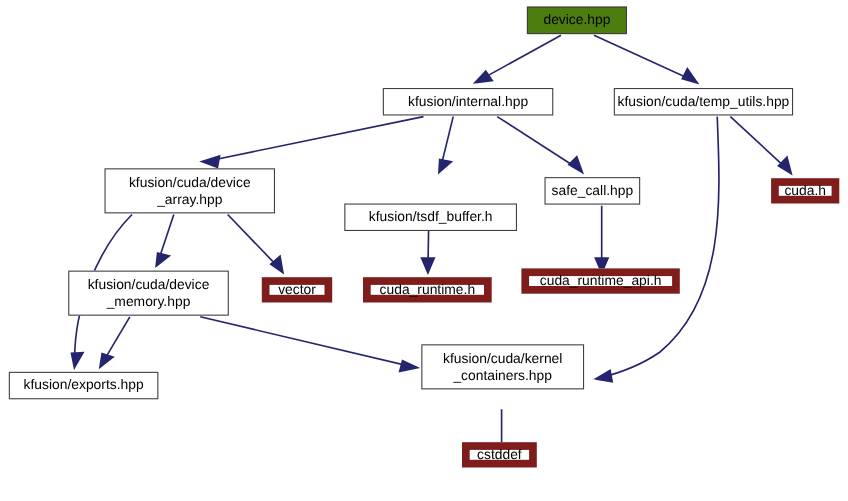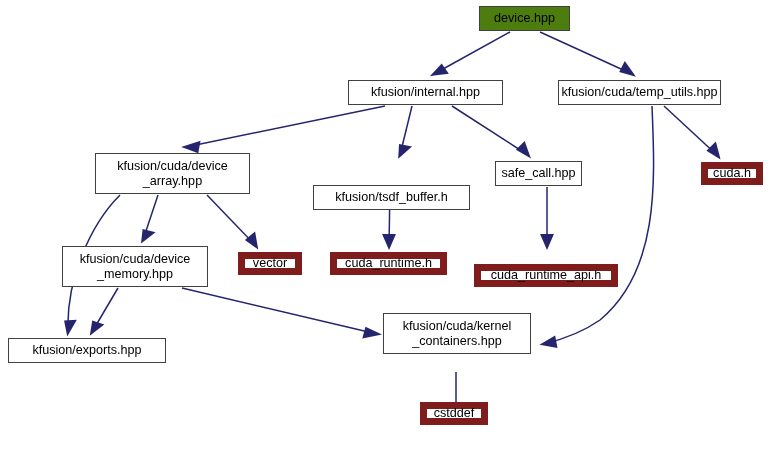--- a/index.html
+++ b/index.html
@@ -127,19 +127,19 @@
       <div class="node strong" style="left: 558px; top: 80px; width: 163px; height: 25px;"><span class="node-label">kfusion/cuda/temp_utils.hpp</span></div>
       <div class="node strong" style="left: 95px; top: 153px; width: 155px; height: 41px;"><span class="node-label">kfusion/cuda/device
 _array.hpp</span></div>
       <div class="node strong" style="left: 313px; top: 161px; width: 157px; height: 25px; margin-top: 24px;"><span class="node-label">kfusion/tsdf_buffer.h</span></div>
       <div class="node strong" style="left: 495px; top: 161px; width: 87px; height: 25px;"><span class="node-label">safe_call.hpp</span></div>
       <div class="node leaf" style="left: 701px; top: 162px; width: 62px; height: 23px;"><span class="node-label">cuda.h</span></div>
       <div class="node strong" style="left: 62px; top: 246px; width: 146px; height: 41px;"><span class="node-label">kfusion/cuda/device
 _memory.hpp</span></div>
       <div class="node leaf" style="left: 238px; top: 252px; width: 64px; height: 23px;"><span class="node-label">vector</span></div>
       <div class="node leaf" style="left: 330px; top: 252px; width: 117px; height: 23px;"><span class="node-label">cuda_runtime.h</span></div>
-      <div class="node leaf" style="left: 474px; top: 264px; width: 144px; height: 23px;"><span class="node-label">cuda_runtime_api.h</span></div>
-      <div class="node strong" style="left: 8px; top: 338px; width: 158px; height: 25px;"><span class="node-label">kfusion/exports.hpp</span></div>
+      <div class="node leaf" style="left: 474px; top: 244px; width: 144px; height: 23px;"><span class="node-label">cuda_runtime_api.h</span></div>
+      <div class="node strong" style="left: 8px; top: 338px; width: 136px; height: 25px;"><span class="node-label">kfusion/exports.hpp</span></div>
       <div class="node strong" style="left: 383px; top: 313px; width: 148px; height: 41px;"><span class="node-label">kfusion/cuda/kernel
 _containers.hpp</span></div>
       <div class="node leaf" style="left: 420px; top: 402px; width: 68px; height: 23px;"><span class="node-label">cstddef</span></div>
     </div>
 </div>
 
 </body></html>

